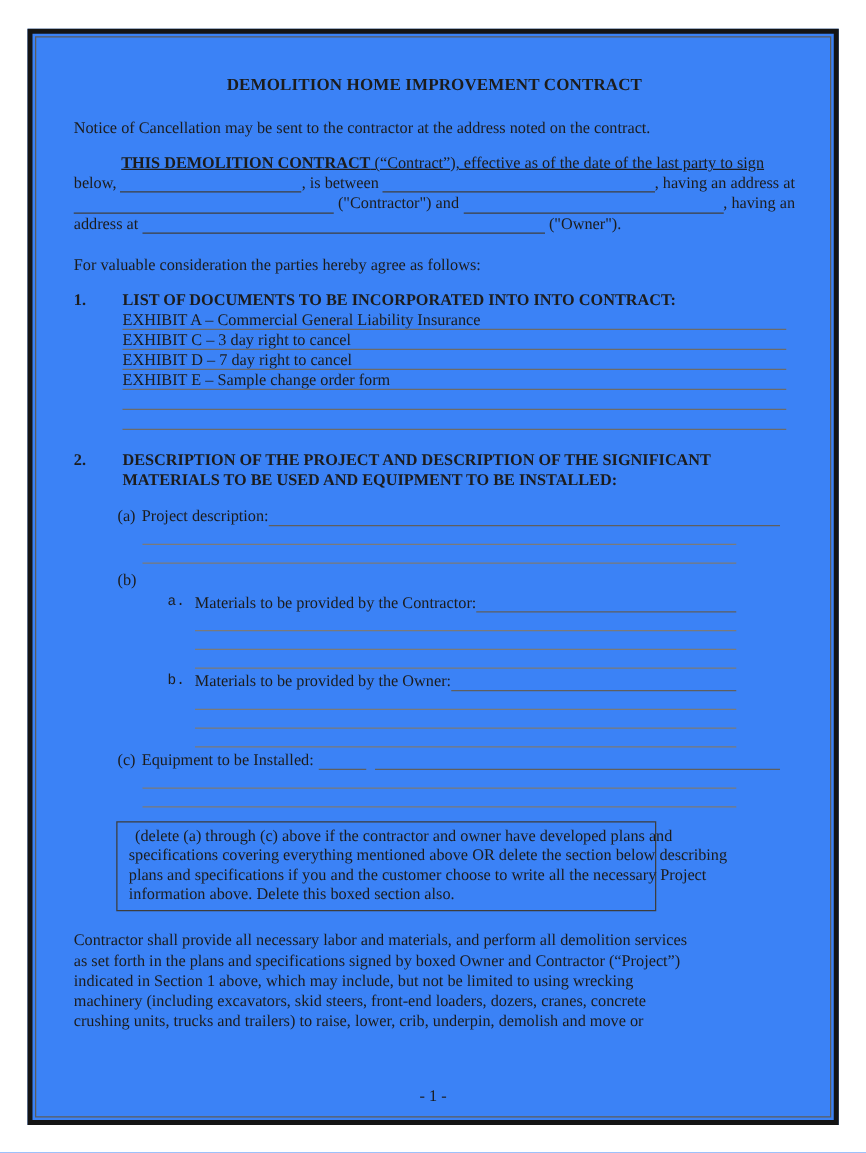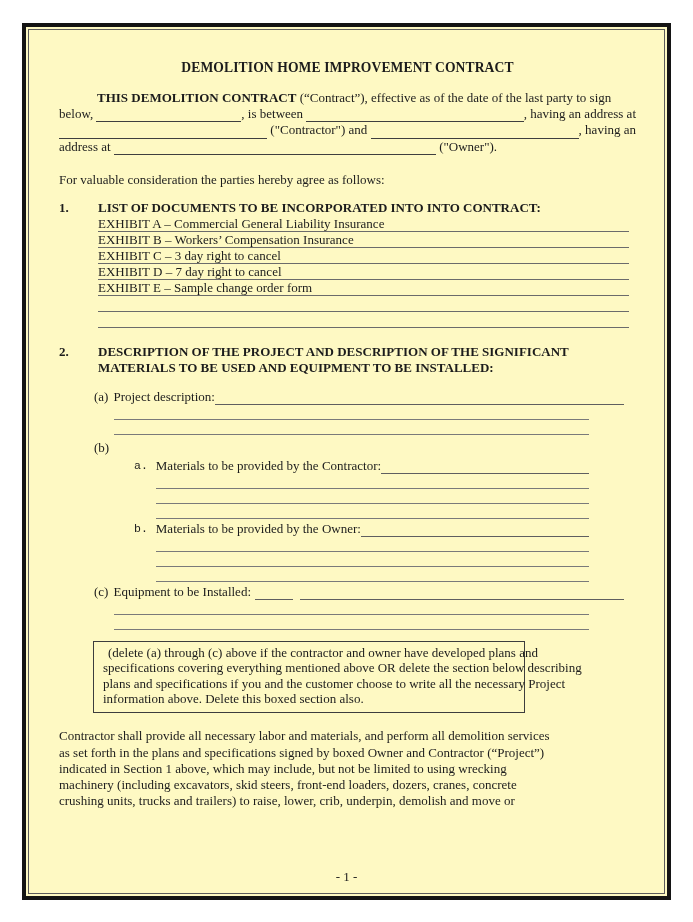--- a/index.html
+++ b/index.html
@@ -3,34 +3,34 @@
 <meta charset="utf-8">
 <style>
   html,body{margin:0;padding:0;}
   body{
     width:693px;height:922px;position:relative;background:#ffffff;
     font-family:"Liberation Serif", serif;color:#1c1c1c;font-size:13px;
     -webkit-font-smoothing:antialiased;
   }
   .frame{
     position:absolute;left:22px;top:23px;width:649px;height:877px;
-    box-sizing:border-box;border:4px solid #141414;background:#fef9c3;
+    box-sizing:border-box;border:4px solid #141414;background:#3b82f6;
   }
   .inner{
     position:absolute;inset:0;margin:2px;border:1px solid #5c5c5c;
     box-sizing:border-box;padding:24px 28px 0 30px;
   }
   .title{
     font-size:13.6px;font-weight:bold;text-align:center;margin:6px 0 0 0;
     letter-spacing:.1px;
   }
   .notice{margin:19px 0 0 0;line-height:13px;}
   .intro{margin:14px 0 0 0;line-height:16.2px;}
   .iline{display:flex;align-items:flex-end;white-space:pre;}
-  .iline.first{display:block;text-indent:38px;white-space:nowrap;}
+  .iline.first{display:block;text-indent:38px;white-space:nowrap;text-decoration:underline;}
   .blank{display:inline-block;border-bottom:1.4px solid #3f3f3f;height:12px;}
   .bl-grow{flex:1 1 0;}
   .bl-g2{flex:2 1 0;}
   .bl-g3{flex:3 1 0;}
   .bl-fixed{width:322px;}
   .consider{margin:18px 0 0 0;line-height:13px;}
   .sec{display:flex;margin:14px 0 0 0;}
   .sec.s2{margin-top:16px;}
   .sec-num{width:39px;flex:none;font-weight:bold;}
   .sec-body{flex:1;}
@@ -76,36 +76,36 @@
   }
 </style>
 </head>
 <body>
 
 <div class="frame">
   <div class="inner">
 
     <h1 class="title">DEMOLITION HOME IMPROVEMENT CONTRACT</h1>
 
+    <p class="notice">Notice of Cancellation may be sent to the contractor at the address noted on the contract.</p>
 
     <div class="intro">
       <div class="iline first"><b>THIS DEMOLITION CONTRACT</b><span> (“Contract”), effective as of the date of the last party to sign</span></div>
       <div class="iline"><span>below, </span><span class="blank bl-g2"></span><span>, is between </span><span class="blank bl-g3"></span><span>, having an address at</span></div>
       <div class="iline"><span class="blank bl-grow"></span><span> ("Contractor") and </span><span class="blank bl-grow"></span><span>, having an</span></div>
       <div class="iline"><span>address at </span><span class="blank bl-fixed"></span><span> ("Owner").</span></div>
     </div>
 
     <p class="consider">For valuable consideration the parties hereby agree as follows:</p>
 
     <div class="sec">
       <div class="sec-num">1.</div>
       <div class="sec-body">
         <div class="sec-head">LIST OF DOCUMENTS TO BE INCORPORATED INTO INTO CONTRACT:</div>
         <div class="exhibit">EXHIBIT A – Commercial General Liability Insurance</div>
-        <div class="exhibit">EXHIBIT B – Workers’ Compensation Insurance</div>
         <div class="exhibit">EXHIBIT C – 3 day right to cancel</div>
         <div class="exhibit">EXHIBIT D – 7 day right to cancel</div>
         <div class="exhibit">EXHIBIT E – Sample change order form</div>
         <div class="exhibit empty"></div>
         <div class="exhibit empty"></div>
       </div>
     </div>
 
     <div class="sec s2">
       <div class="sec-num">2.</div>

